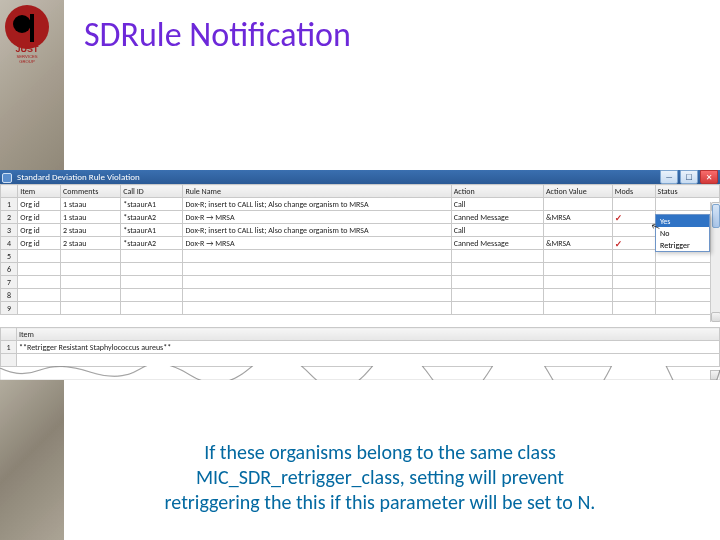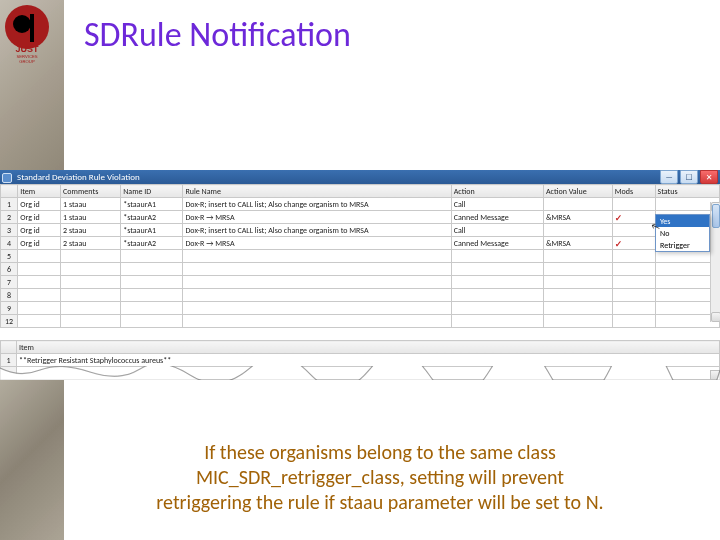--- a/index.html
+++ b/index.html
@@ -25,21 +25,21 @@
   .chk { color: #c62828; font-weight: bold; font-size: 9px; }
   .dropdown-open { position: absolute; right: 10px; top: 30px; width: 55px; background:#fff; border:1px solid #6e95c8; box-shadow: 2px 2px 4px rgba(0,0,0,.2); font-size:8px; z-index: 40;}
   .dropdown-open div { padding: 1px 4px; }
   .dropdown-open .sel { background:#2f73c5; color:#fff; }
   .vscroll { position: absolute; right: 0; top: 18px; width: 10px; height: 120px; background:#eee; border-left:1px solid #ccc; }
   .vscroll .thumb { position:absolute; left:1px; top:2px; width:8px; height:24px; background: linear-gradient(#d5e4f6,#a9c5e8); border:1px solid #7fa6d0; border-radius:2px;}
   .vscroll .arr { position:absolute; left:0; width:10px; height:10px; background:linear-gradient(#f4f4f4,#dcdcdc); border:1px solid #c0c0c0; border-radius:2px;}
   .vscroll .arr.up{top:0;} .vscroll .arr.down{bottom:0;}
   .secondgrid { margin-top: 12px; }
   .torn { position:absolute; left:0; bottom:0; width:100%; height:14px; pointer-events:none; }
-  .caption { position: absolute; left: 80px; right: 40px; top: 440px; font-size: 20px; line-height: 1.25; color: #a16207; text-align: center; }
+  .caption { position: absolute; left: 80px; right: 40px; top: 440px; font-size: 20px; line-height: 1.25; color: #0369a1; text-align: center; }
   .caption .b { font-weight: 400; }
   .grid-cursor { position:absolute; right:60px; top:36px; font-size:10px; color:#222; z-index:50; transform:rotate(-20deg);}
   .scroll-end { position: absolute; right: 0; bottom: 0; width: 10px; height: 10px; background: linear-gradient(#f4f4f4,#dcdcdc); border:1px solid #c0c0c0;}
 </style>
 </head>
 <body>
 
 <div class="slide">
   <div class="sidebar-texture"></div>
   <div class="logo">
@@ -76,21 +76,21 @@
             <col style="width:86px">
             <col style="width:64px">
             <col style="width:40px">
             <col style="width:60px">
         </colgroup>
         <thead>
             <tr>
           <th class="rownum"></th>
           <th>Item</th>
           <th>Comments</th>
-          <th>Name ID</th>
+          <th>Call ID</th>
           <th>Rule Name</th>
           <th>Action</th>
           <th>Action Value</th>
           <th>Mods</th>
           <th>Status</th>
         </tr>
           </thead>
         <tbody id="rules-body">
             <tr>
               <td class="rownum">1</td>
@@ -175,31 +175,20 @@
               <td></td>
               <td></td>
               <td></td>
               <td></td>
               <td></td>
               <td></td>
               <td></td>
             </tr>
             <tr>
               <td class="rownum">9</td>
-              <td></td>
-              <td></td>
-              <td></td>
-              <td></td>
-              <td></td>
-              <td></td>
-              <td></td>
-              <td></td>
-            </tr>
-            <tr>
-              <td class="rownum">12</td>
               <td></td>
               <td></td>
               <td></td>
               <td></td>
               <td></td>
               <td></td>
               <td></td>
               <td></td>
             </tr>
           </tbody>
@@ -244,15 +233,15 @@
 
     <svg class="torn" viewBox="0 0 720 14" preserveAspectRatio="none">
       <path d="M0,2 Q20,12 40,4 T90,6 T140,3 T190,9 T250,2 T310,8 T370,3 T430,10 T490,4 T550,9 T610,3 T670,8 T720,4 L720,14 L0,14 Z" fill="#fff" stroke="#b8b8b8" stroke-width="0.6"></path>
       <path d="M0,2 Q20,12 40,4 T90,6 T140,3 T190,9 T250,2 T310,8 T370,3 T430,10 T490,4 T550,9 T610,3 T670,8 T720,4" fill="none" stroke="rgba(0,0,0,.25)" stroke-width="1.2"></path>
     </svg>
   </div>
 
   <div class="caption">
     <span>If these organisms belong to the same class</span><br>
     <span class="b">MIC_SDR_retrigger_class</span><span>, setting will prevent</span><br>
-    <span>retriggering the rule if staau parameter will be set to N.</span>
+    <span>retriggering the this if this parameter will be set to N.</span>
   </div>
 </div>
 
 </body></html>

